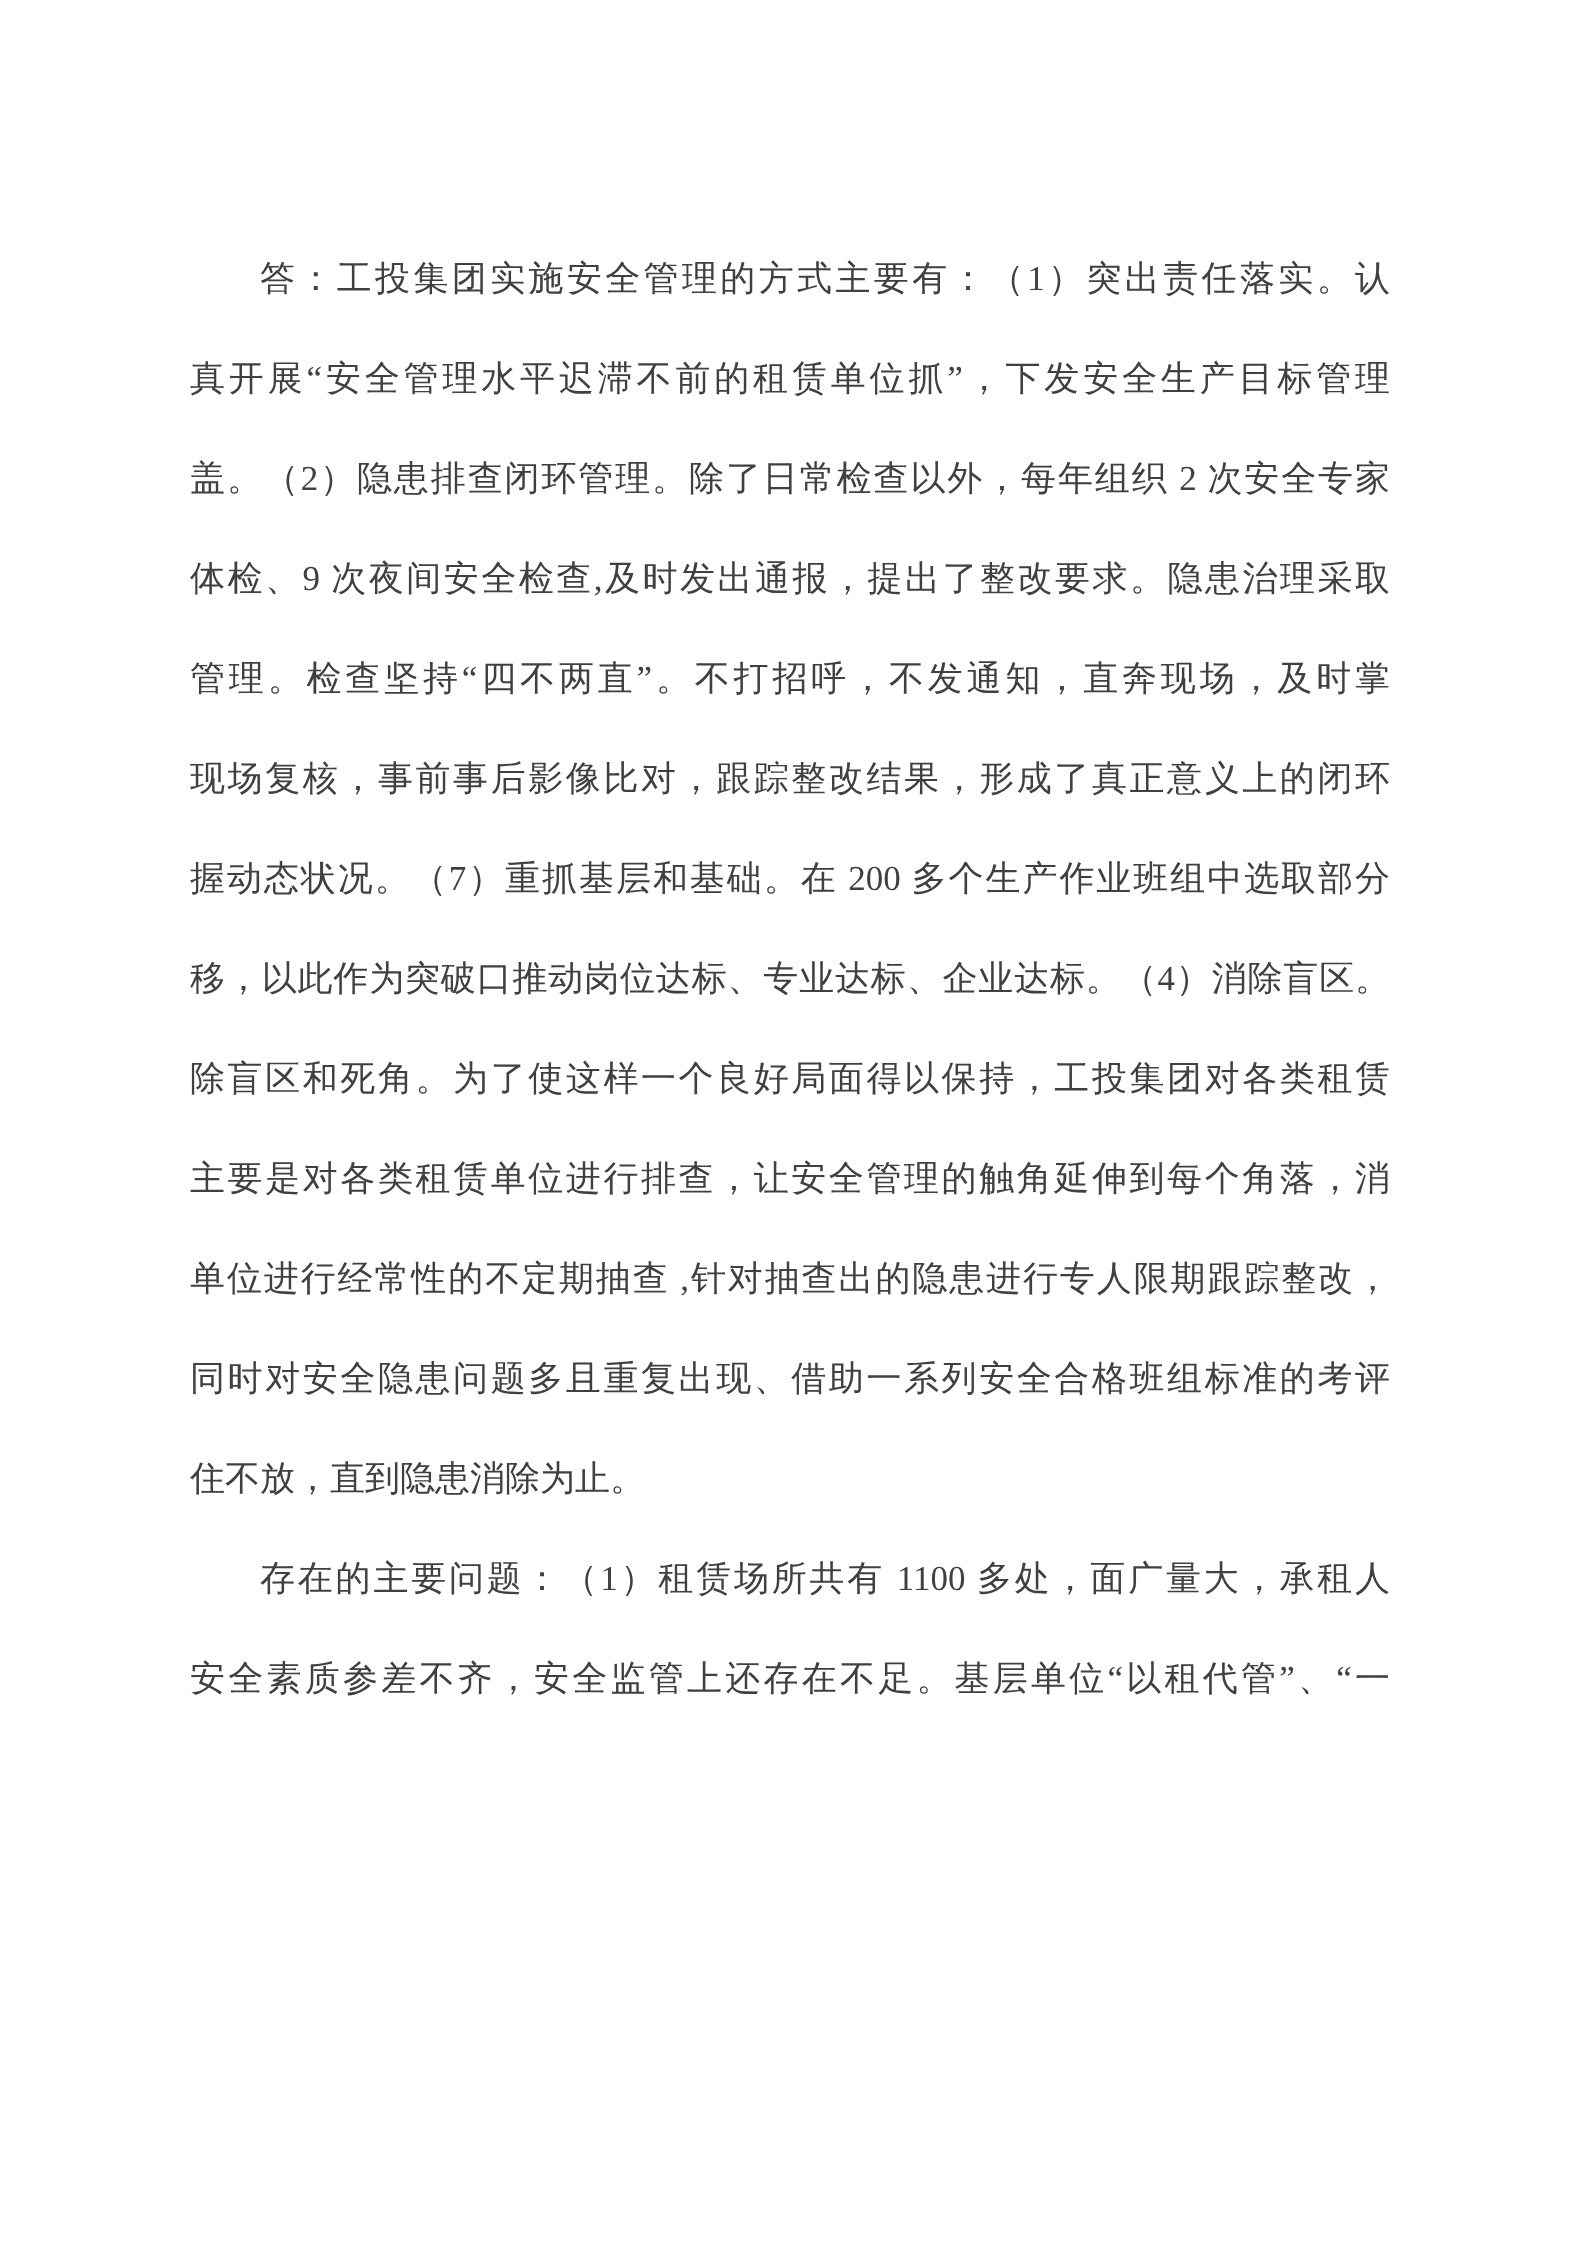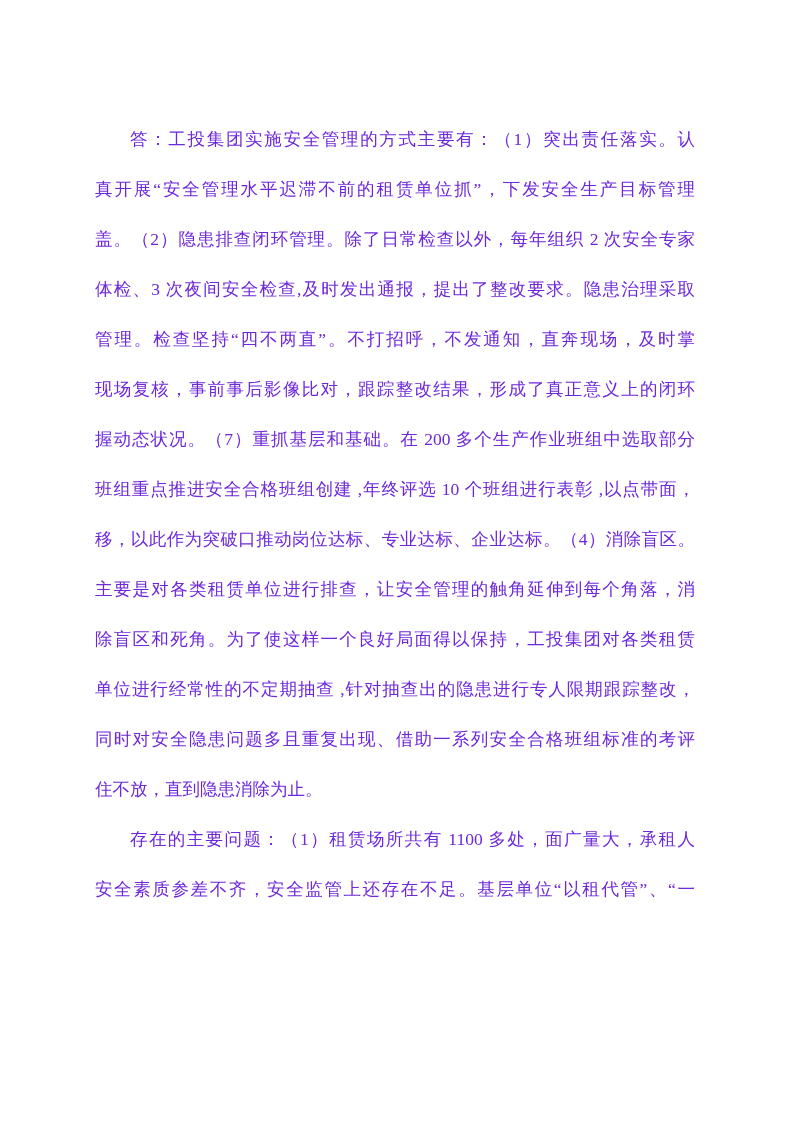--- a/index.html
+++ b/index.html
@@ -7,21 +7,21 @@
     padding: 0;
     background: #ffffff;
   }
   .page {
     position: relative;
     width: 793px;
     height: 1122px;
     background: #ffffff;
     overflow: hidden;
     font-family: "Liberation Serif", "DejaVu Serif", serif;
-    color: #6d28d9;
+    color: #404040;
   }
   .textblock {
     position: absolute;
     left: 95px;
     top: 114px;
     width: 600px;
     font-size: 17.5px;
     line-height: 50px;
   }
   .line {
@@ -40,28 +40,27 @@
 </style>
 </head>
 <body>
 
 <div class="page">
   <div class="textblock">
 
     <div class="line indent">答：工投集团实施安全管理的方式主要有：（1）突出责任落实。认</div>
     <div class="line">真开展“安全管理水平迟滞不前的租赁单位抓”，下发安全生产目标管理</div>
     <div class="line">盖。（2）隐患排查闭环管理。除了日常检查以外，每年组织 2 次安全专家</div>
-    <div class="line">体检、3 次夜间安全检查,及时发出通报，提出了整改要求。隐患治理采取</div>
+    <div class="line">体检、9 次夜间安全检查,及时发出通报，提出了整改要求。隐患治理采取</div>
     <div class="line">管理。检查坚持“四不两直”。不打招呼，不发通知，直奔现场，及时掌</div>
     <div class="line">现场复核，事前事后影像比对，跟踪整改结果，形成了真正意义上的闭环</div>
     <div class="line">握动态状况。（7）重抓基层和基础。在 200 多个生产作业班组中选取部分</div>
-    <div class="line">班组重点推进安全合格班组创建 ,年终评选 10 个班组进行表彰 ,以点带面，</div>
     <div class="line">移，以此作为突破口推动岗位达标、专业达标、企业达标。（4）消除盲区。</div>
+    <div class="line">除盲区和死角。为了使这样一个良好局面得以保持，工投集团对各类租赁</div>
     <div class="line">主要是对各类租赁单位进行排查，让安全管理的触角延伸到每个角落，消</div>
-    <div class="line">除盲区和死角。为了使这样一个良好局面得以保持，工投集团对各类租赁</div>
     <div class="line">单位进行经常性的不定期抽查 ,针对抽查出的隐患进行专人限期跟踪整改，</div>
     <div class="line">同时对安全隐患问题多且重复出现、借助一系列安全合格班组标准的考评</div>
     <div class="line para-end">住不放，直到隐患消除为止。</div>
 
     <div class="line indent">存在的主要问题：（1）租赁场所共有 1100 多处，面广量大，承租人</div>
     <div class="line">安全素质参差不齐，安全监管上还存在不足。基层单位“以租代管”、“一</div>
   </div>
 </div>
 
 </body></html>

